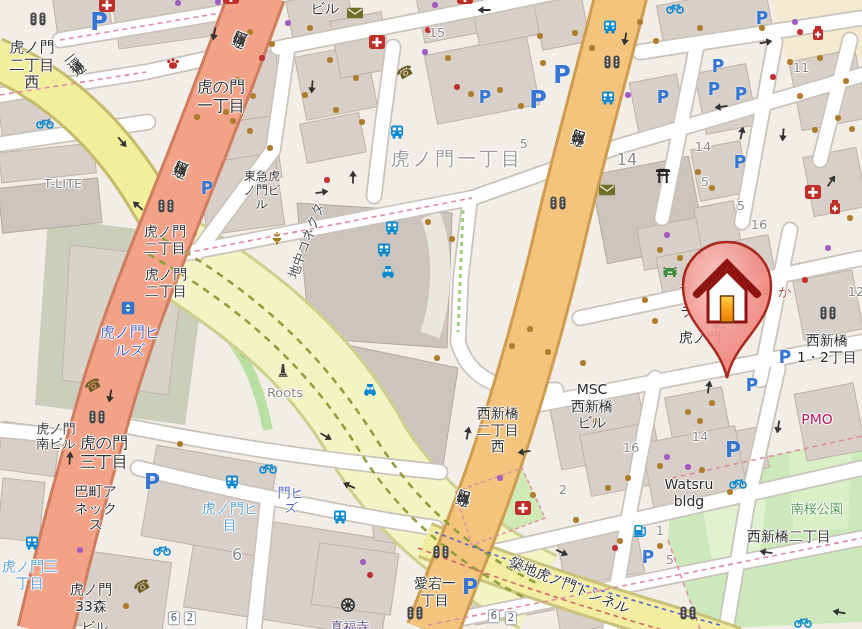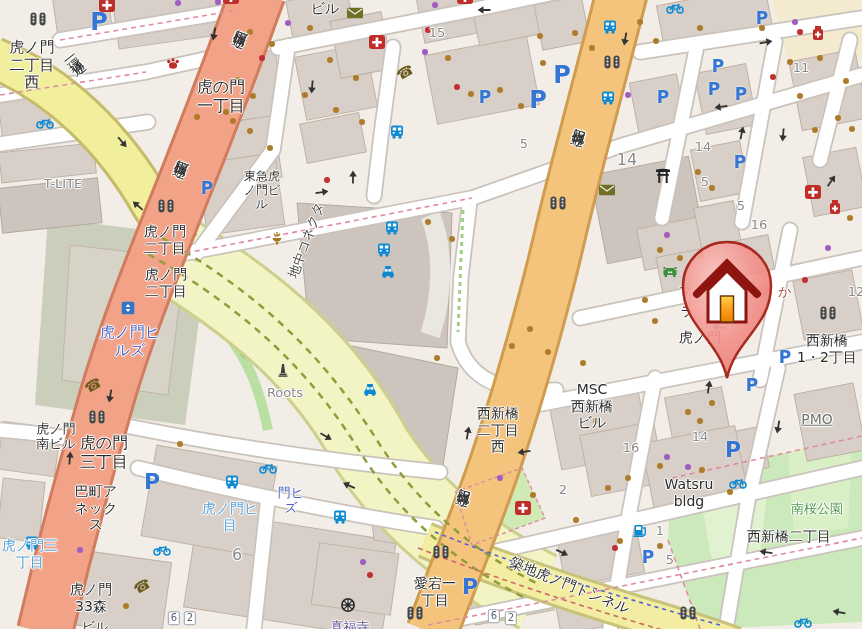--- a/index.html
+++ b/index.html
@@ -713,20 +713,21 @@
       <div class="lbl v" style="font-size: 14px; color: rgb(51, 51, 51); left: 72px; top: 60px; transform: translate(-50%, -50%) rotate(-38deg);">環一通り</div>
       <div class="lbl v" style="font-size: 14px; color: rgb(51, 51, 51); left: 243px; top: 32px; transform: translate(-50%, -50%) rotate(21deg);">桜田通り</div>
       <div class="lbl v" style="font-size: 14px; color: rgb(51, 51, 51); left: 184px; top: 162px; transform: translate(-50%, -50%) rotate(21deg);">桜田通り</div>
       <div class="lbl" style="font-size: 16px; color: rgb(43, 43, 43); left: 221px; top: 97px; transform: translate(-50%, -50%);">虎の門
 一丁目</div>
       <div class="lbl" style="font-size: 13px; color: rgb(138, 138, 138); left: 63px; top: 184px; transform: translate(-50%, -50%);">T-LITE</div>
       <div class="lbl" style="font-size: 12px; color: rgb(43, 43, 43); left: 262px; top: 190px; transform: translate(-50%, -50%);">東急虎
 ノ門ビ
 ル</div>
       <div class="lbl" style="font-size: 13px; color: rgb(63, 63, 63); left: 306px; top: 240px; transform: translate(-50%, -50%) rotate(-70deg);">地中コネクタ</div>
+      <div class="lbl" style="font-size: 19px; color: rgb(154, 154, 154); letter-spacing: 3px; left: 457px; top: 158px; transform: translate(-50%, -50%);">虎ノ門一丁目</div>
       <div class="lbl" style="font-size: 14px; color: rgb(43, 43, 43); left: 165px; top: 240px; transform: translate(-50%, -50%);">虎ノ門
 二丁目</div>
       <div class="lbl" style="font-size: 14px; color: rgb(43, 43, 43); left: 166px; top: 283px; transform: translate(-50%, -50%);">虎ノ門
 二丁目</div>
       <div class="lbl" style="font-size: 15px; color: rgb(74, 95, 192); left: 130px; top: 342px; transform: translate(-50%, -50%);">虎ノ門ヒ
 ルズ</div>
       <div class="lbl" style="font-size: 13px; color: rgb(138, 138, 138); left: 285px; top: 393px; transform: translate(-50%, -50%);">Roots</div>
       <div class="lbl" style="font-size: 14px; color: rgb(43, 43, 43); left: 592px; top: 406px; transform: translate(-50%, -50%);">MSC
 西新橋
 ビル</div>
@@ -734,31 +735,31 @@
 二丁目
 西</div>
       <div class="lbl v" style="font-size: 14px; color: rgb(51, 51, 51); left: 581px; top: 130px; transform: translate(-50%, -50%) rotate(16deg);">祝田通り</div>
       <div class="lbl v" style="font-size: 14px; color: rgb(51, 51, 51); left: 466px; top: 490px; transform: translate(-50%, -50%) rotate(16deg);">祝田通り</div>
       <div class="lbl" style="font-size: 13px; color: rgb(43, 43, 43); left: 686px; top: 291px; transform: translate(-50%, -50%);">マ</div>
       <div class="lbl" style="font-size: 13px; color: rgb(43, 43, 43); left: 687px; top: 312px; transform: translate(-50%, -50%);">ラ</div>
       <div class="lbl" style="font-size: 14px; color: rgb(43, 43, 43); left: 700px; top: 337px; transform: translate(-50%, -50%);">虎ノ門</div>
       <div class="lbl" style="font-size: 13px; color: rgb(176, 72, 63); left: 785px; top: 292px; transform: translate(-50%, -50%);">か</div>
       <div class="lbl" style="font-size: 14px; color: rgb(43, 43, 43); left: 827px; top: 349px; transform: translate(-50%, -50%);">西新橋
 1・2丁目</div>
-      <div class="lbl" style="font-size: 14px; color: #737373; left: 817px; top: 419px; transform: translate(-50%, -50%); text-decoration: underline;">PMO</div>
+      <div class="lbl" style="font-size: 14px; color: #be185d; left: 817px; top: 419px; transform: translate(-50%, -50%);">PMO</div>
       <div class="lbl" style="font-size: 14px; color: rgb(43, 43, 43); left: 689px; top: 493px; transform: translate(-50%, -50%);">Watsru
 bldg</div>
       <div class="lbl" style="font-size: 13px; color: rgb(78, 154, 78); left: 817px; top: 509px; transform: translate(-50%, -50%);">南桜公園</div>
       <div class="lbl" style="font-size: 14px; color: rgb(43, 43, 43); left: 789px; top: 536px; transform: translate(-50%, -50%);">西新橋二丁目</div>
       <div class="lbl" style="font-size: 14px; color: rgb(43, 43, 43); left: 570px; top: 585px; transform: translate(-50%, -50%) rotate(22deg);">築地虎ノ門トンネル</div>
       <div class="lbl" style="font-size: 14px; color: rgb(43, 43, 43); left: 435px; top: 592px; transform: translate(-50%, -50%);">愛宕一
 丁目</div>
       <div class="lbl" style="font-size: 14px; color: rgb(87, 160, 216); left: 230px; top: 517px; transform: translate(-50%, -50%);">虎ノ門ヒ
 目</div>
-      <div class="lbl" style="font-size: 14px; color: rgb(87, 160, 216); left: 30px; top: 554px; transform: translate(-50%, -50%);">虎ノ門三
+      <div class="lbl" style="font-size: 14px; color: rgb(87, 160, 216); left: 30px; top: 575px; transform: translate(-50%, -50%);">虎ノ門三
 丁目</div>
       <div class="lbl" style="font-size: 13px; color: rgb(43, 43, 43); left: 56px; top: 436px; transform: translate(-50%, -50%);">虎ノ門
 南ビル</div>
       <div class="lbl" style="font-size: 16px; color: rgb(43, 43, 43); left: 104px; top: 453px; transform: translate(-50%, -50%);">虎の門
 三丁目</div>
       <div class="lbl" style="font-size: 14px; color: rgb(43, 43, 43); left: 96px; top: 508px; transform: translate(-50%, -50%);">巴町ア
 ネック
 ス</div>
       <div class="lbl" style="font-size: 14px; color: rgb(43, 43, 43); left: 91px; top: 598px; transform: translate(-50%, -50%);">虎ノ門
 33森</div>

